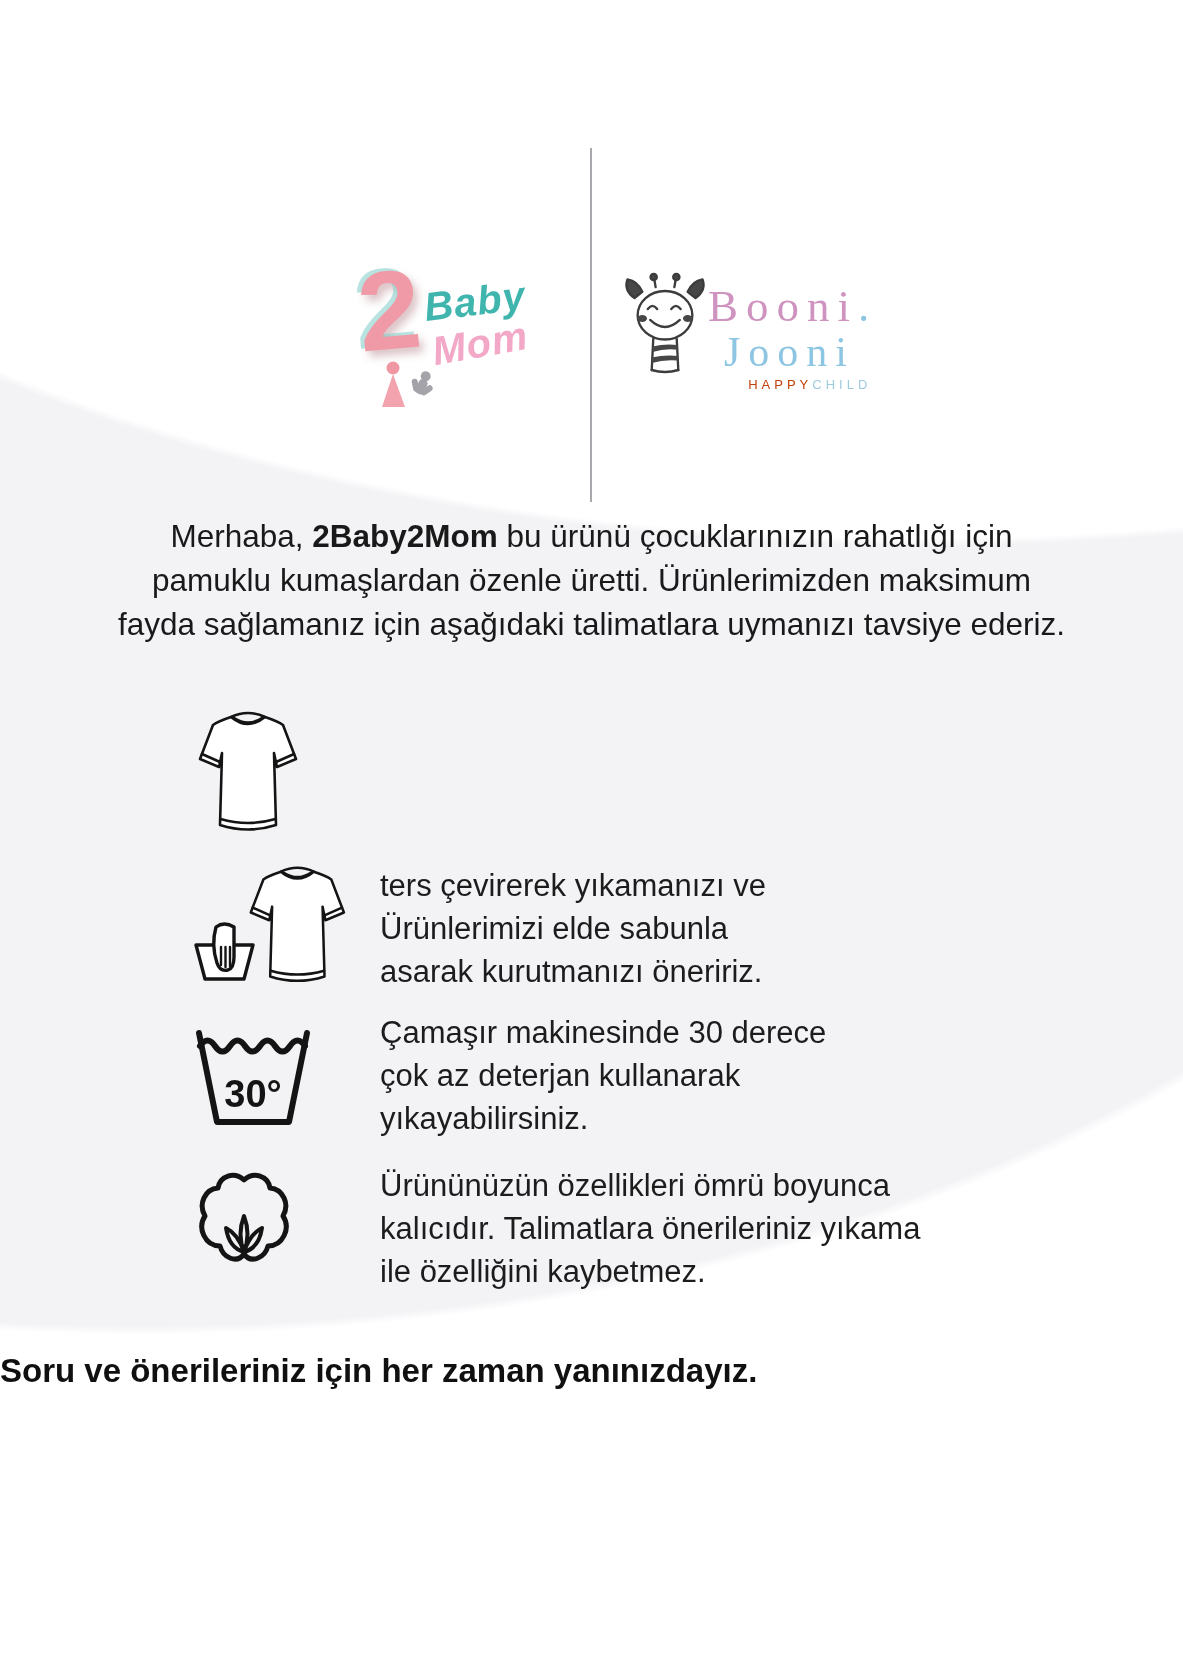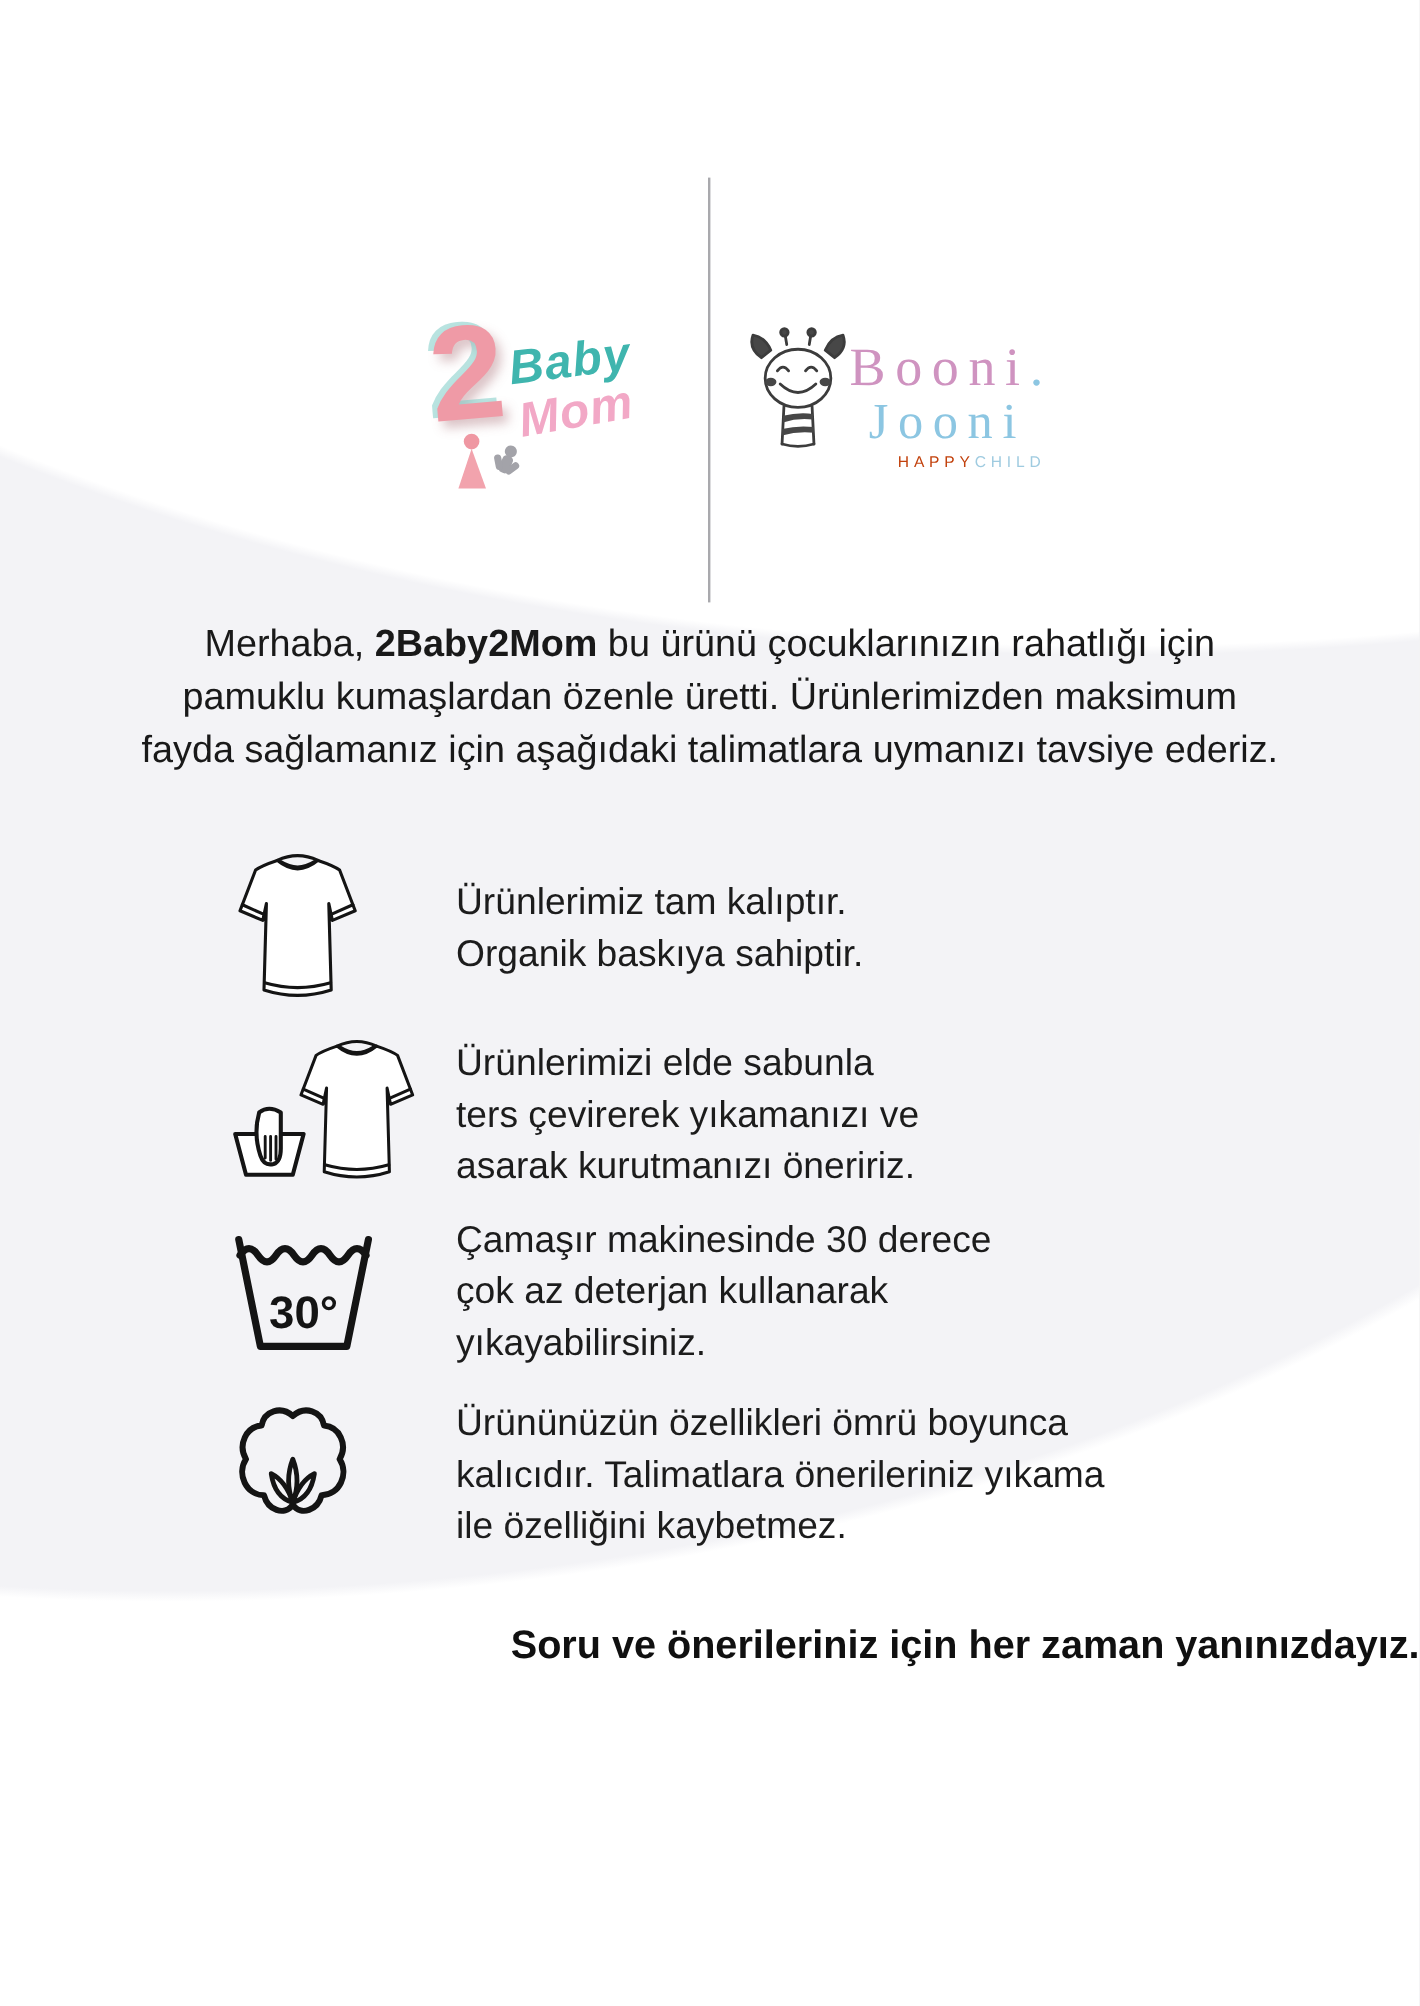--- a/index.html
+++ b/index.html
@@ -51,21 +51,21 @@
   
   .row { position:absolute; left:192px; height:140px; display:flex; align-items:center; }
   .row-1 { top:703px; } .row-2 { top:858px; } .row-3 { top:1005px; } .row-4 { top:1158px; }
   .icon-cell { width:188px; flex:none; display:flex; justify-content:flex-start; align-items:center; }
   .text-cell { font-size:31px; line-height:43px; color:#1c1c1c; white-space:nowrap; }
 
   .care-icon { stroke:#141414; fill:none; stroke-linecap:round; stroke-linejoin:round; }
   .wash-temp { font-family:"Liberation Sans", sans-serif; font-weight:700; font-size:38px; fill:#141414; stroke:none; }
 
   
-  .footer { position:absolute; top:1352px; left:0; width:100%; text-align:right; font-weight:700; font-size:33px; color:#101010; }
+  .footer { position:absolute; top:1352px; left:0; width:100%; text-align:left; font-weight:700; font-size:33px; color:#101010; }
 </style>
 </head>
 <body>
 
 <div class="page">
   <div class="bg"></div>
 
   <div class="content">
 
     <div class="logo-left">
@@ -126,24 +126,20 @@
           <g class="care-icon" stroke-width="2.6">
             <path fill="#ffffff" d="M38,9 C32,11 24,14 20,17 L7,51 L26,59 L29,45 L27,117 Q55,126 83,117 L81,45 L84,59 L103,51 L90,17 C86,14 78,11 72,9 Q55,23 38,9 Z"></path>
             <path d="M38,9 Q55,1 72,9"></path>
             <path d="M41,10 Q55,19 69,10"></path>
             <path d="M9,46 L27,54"></path>
             <path d="M101,46 L83,54"></path>
             <path d="M27.5,111 Q55,119 82.5,111"></path>
           </g>
         </svg>
       </div>
-      <div class="text-cell">
-        <div>Ürünlerimiz tam kalıptır.</div>
-        <div>Organik baskıya sahiptir.</div>
-      </div>
     </div>
 
     <div class="row row-2">
       <div class="icon-cell">
         <svg width="166" height="126" viewBox="0 0 166 126">
           <g class="care-icon" stroke-width="2.6">
             <g transform="translate(52,-2) scale(0.97)">
               <path fill="#ffffff" d="M38,9 C32,11 24,14 20,17 L7,51 L26,59 L29,45 L27,117 Q55,126 83,117 L81,45 L84,59 L103,51 L90,17 C86,14 78,11 72,9 Q55,23 38,9 Z"></path>
               <path d="M38,9 Q55,1 72,9"></path>
               <path d="M41,10 Q55,19 69,10"></path>
@@ -153,22 +149,22 @@
             </g>
             <g stroke-width="3.4">
               <path fill="#ffffff" d="M4,80 L13,114 L52,114 L61,80 Z"></path>
               <path fill="#ffffff" d="M24,62 Q19,80 25,98 Q28,107 36,105 Q42,103 42,92 L42,62 Q32,56 24,62 Z"></path>
               <path d="M29,100 V82 M33.5,102 V82 M38,101 V82" stroke-width="2.4"></path>
             </g>
           </g>
         </svg>
       </div>
       <div class="text-cell">
+        <div>ters çevirerek yıkamanızı ve</div>
         <div>Ürünlerimizi elde sabunla</div>
-        <div>ters çevirerek yıkamanızı ve</div>
         <div>asarak kurutmanızı öneririz.</div>
       </div>
     </div>
 
     <div class="row row-3">
       <div class="icon-cell">
         <svg width="122" height="112" viewBox="0 0 122 112">
           <g class="care-icon" stroke-width="6">
             <path d="M7,14 L25,103 L97,103 L115,14"></path>
             <path d="M7,27 Q14.5,16 22,27 T37,27 T52,27 T67,27 T82,27 T97,27 T112,27" transform="translate(1,0)"></path>

